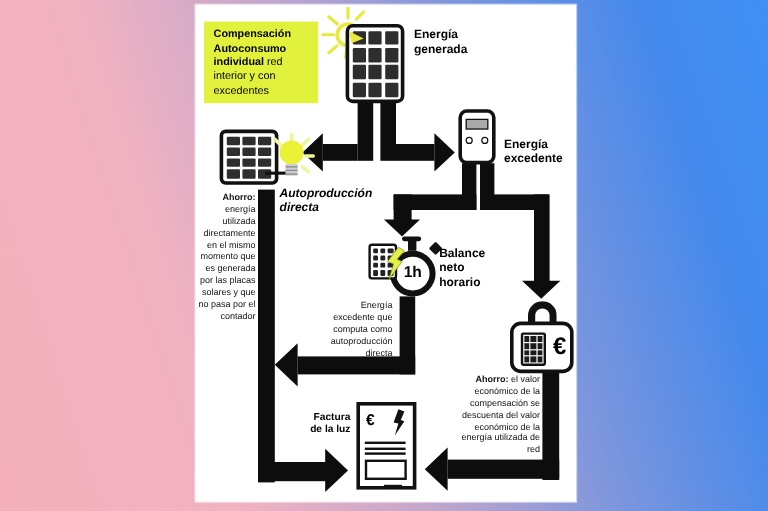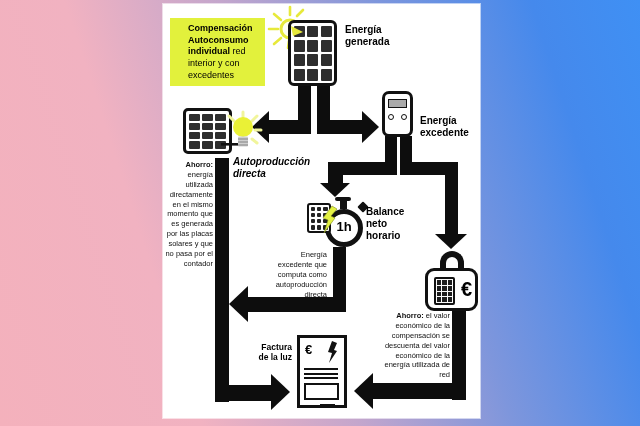--- a/index.html
+++ b/index.html
@@ -14,21 +14,21 @@
   .title{position:absolute;font-weight:bold;font-size:10px;line-height:1.18;color:#000;z-index:3;}
   .note{position:absolute;font-size:7.5px;line-height:1.32;color:#111;text-align:right;z-index:3;}
   .note b{font-weight:bold;}
   .sp{position:absolute;display:grid;grid-template-columns:repeat(3,1fr);grid-auto-rows:1fr;
     background:#fff;border:solid #111;box-sizing:border-box;z-index:2;}
   .sp > div{background:#2e2e2e;border-radius:1px;}
   #sp-main{left:125px;top:16px;width:49px;height:66px;border-width:3.5px;border-radius:6px;gap:2.5px;padding:2.5px;}
   #sp-small{left:20px;top:104px;width:49px;height:46px;border-width:3px;border-radius:5px;gap:2px;padding:2.5px;}
   #sp-mini{left:144px;top:199px;width:24px;height:30px;border-width:2px;border-radius:3px;gap:1.2px;padding:1.5px;z-index:4;}
   #sp-mini > div{background:#222;}
-  #highlight{left:7px;top:14px;width:95px;min-height:64px;background:#e2f13c;padding:5px 18px;
+  #highlight{left:7px;top:14px;width:95px;min-height:64px;background:#e2f13c;padding:5px 8px;
     font-size:9px;line-height:1.3;color:#000;z-index:3;}
   #highlight b{font-weight:bold;}
   #meter{left:219px;top:87px;width:31px;height:46px;border:3px solid #111;border-radius:7px;background:#fff;z-index:2;}
   #meter .disp{position:absolute;left:3px;top:5px;width:19px;height:9px;background:#a9a9a9;border:1.5px solid #111;box-sizing:border-box;}
   #meter .dial{position:absolute;width:6px;height:6px;border:1.5px solid #111;border-radius:50%;background:#fff;box-sizing:border-box;top:20px;}
   #watch-ring{left:162px;top:205px;width:38px;height:38px;border:5px solid #111;border-radius:50%;background:#fff;z-index:3;}
   #watch-cap{left:172px;top:193px;width:16px;height:4px;background:#111;border-radius:2px;z-index:3;}
   #watch-stem{left:177px;top:196px;width:7px;height:9px;background:#111;z-index:3;}
   #watch-btn{left:196px;top:199px;width:8px;height:8px;background:#111;transform:rotate(45deg);border-radius:1px;z-index:2;}
   #badge-1h{left:163px;top:215px;width:36px;text-align:center;font-weight:bold;font-size:13px;color:#000;z-index:5;}

